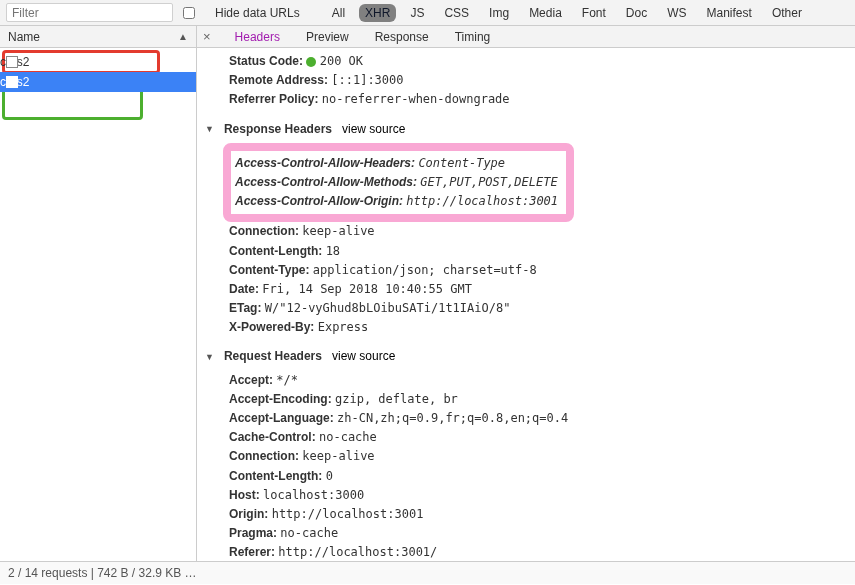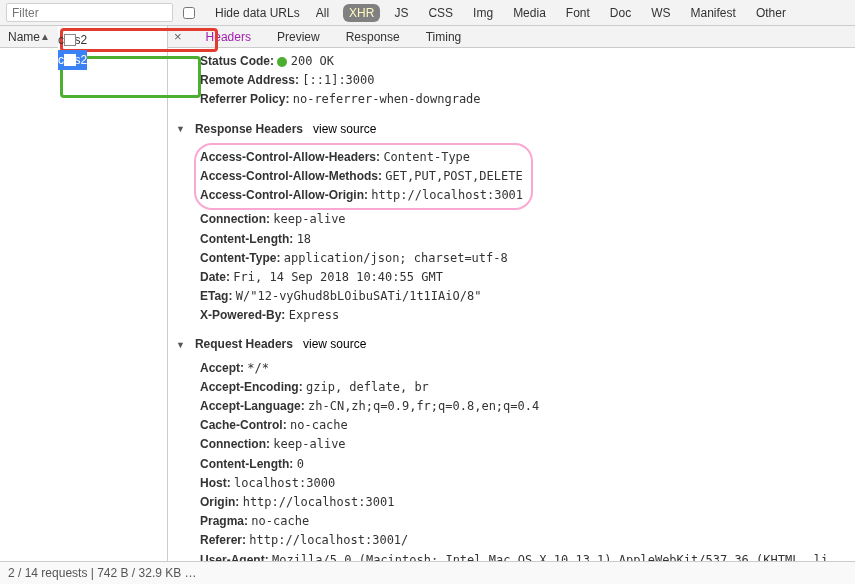--- a/index.html
+++ b/index.html
@@ -27,37 +27,37 @@
     flex: 0 0 160px;
     height: 19px;
     border: 1px solid #d0d0d0;
     border-radius: 2px;
     padding: 0 5px;
     font-size: 12px;
     background: #fff;
   }
   .checkbox-wrap { display: flex; align-items: center; gap: 20px; margin-left: 6px; color: #333; }
   .checkbox-wrap input { width: 12px; height: 12px; }
-  .type-filters { display: flex; align-items: center; gap: 8px; margin-left: 6px; }
+  .type-filters { display: flex; align-items: center; gap: 8px; margin-left: 22px; }
   .type-btn {
     padding: 2px 6px;
     border-radius: 6px;
     font-size: 12px;
     color: #333;
     cursor: pointer;
   }
-  .type-btn.selected { background: #808080; color: #fef9c3; }
+  .type-btn.selected { background: #808080; color: #0f172a; }
   
   .main { display: flex; height: 535px; }
   
   .left-pane {
-    width: 168px;
+    width: 197px;
     border-right: 1px solid #ccc;
     display: flex;
-    flex-direction: row;
+    flex-direction: column;
     background: #fff;
   }
   .col-header {
     height: 22px;
     background: #f3f3f3;
     border-bottom: 1px solid #ccc;
     display: flex;
     align-items: center;
     justify-content: space-between;
     padding: 0 8px;
@@ -118,25 +118,26 @@
     align-items: center;
     gap: 10px;
     margin: 10px 0 4px -10px;
     font-size: 12px;
   }
   .section-header .disclosure { font-size: 9px; color: #555; }
   .section-header b { font-weight: 600; }
   .view-source { color: #000000; font-size: 12px; cursor: pointer; }
   
   .hl-blue-box {
-    border: 2px solid #f9a8d4;
-    border-radius: 18px;
+    border: 8px solid #f9a8d4;
+    border-radius: 8px;
     display: inline-block;
     padding: 3px 8px 3px 4px;
     margin-left: 8px;
+    font-style: italic;
   }
   .hl-blue-box .kv-row { padding-left: 0; }
   
   .status-bar {
     height: 23px;
     border-top: 1px solid #ccc;
     background: #f9f9f9;
     display: flex;
     align-items: center;
     padding: 6px 8px;

